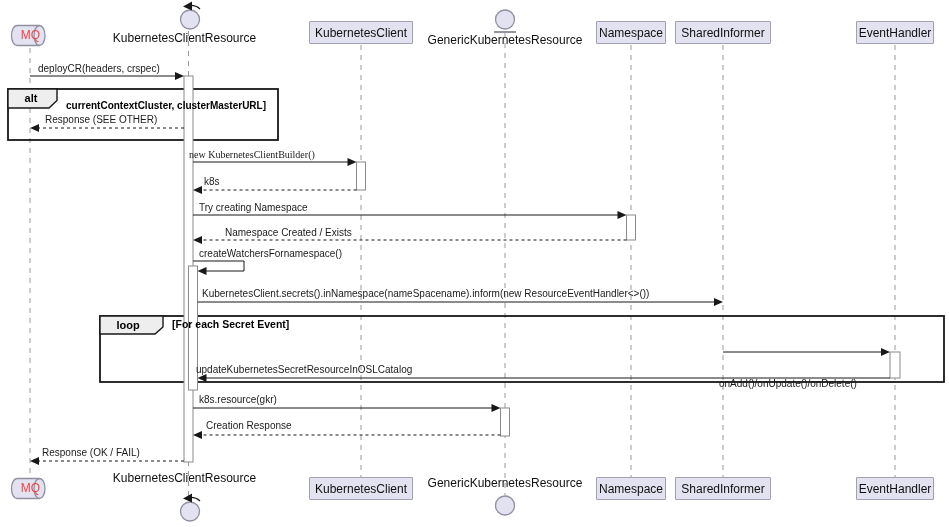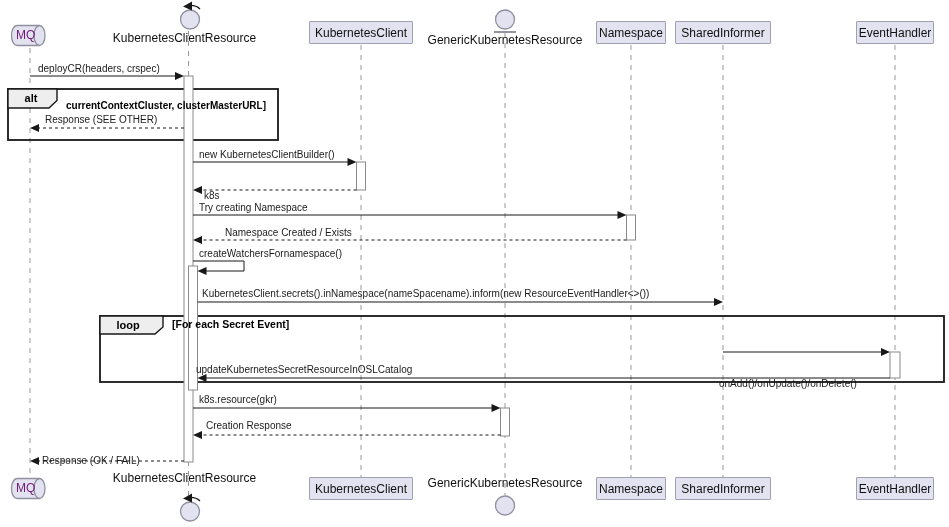--- a/index.html
+++ b/index.html
@@ -3,21 +3,21 @@
 <meta charset="utf-8">
 <style>
   html,body{margin:0;padding:0;background:#fff;}
   .canvas{position:relative;width:949px;height:527px;background:#ffffff;
           font-family:"Liberation Sans",sans-serif;overflow:hidden;}
   svg.layer{position:absolute;left:0;top:0;}
   .pbox{position:absolute;height:21px;background:#E2E2F0;border:1px solid #A0A0B0;
         display:flex;align-items:center;justify-content:center;
         font-size:12px;color:#101010;white-space:nowrap;border-radius:1px;}
   .plabel{position:absolute;font-size:12px;color:#101010;white-space:nowrap;text-align:center;}
-  .mq-label{position:absolute;font-size:12px;color:#701a75;width:24px;text-align:left;}
+  .mq-label{position:absolute;font-size:12px;color:#ef4444;width:24px;text-align:right;}
   .msg{position:absolute;font-size:10px;color:#1a1a1a;white-space:nowrap;}
   .guard{position:absolute;font-weight:bold;font-size:10px;color:#000;
          white-space:nowrap;text-align:center;line-height:9.5px;}
   .op{position:absolute;font-weight:bold;font-size:11px;color:#000;text-align:center;}
 </style>
 </head>
 <body>
 
 <div class="canvas">
 
@@ -142,25 +142,25 @@
   <div class="op" style="left:10px;top:92px;width:42px;">alt</div>
   <div class="guard" style="left:55px;top:91px;width:222px;">
     <br>
     <span>currentContextCluster, clusterMasterURL]</span>
   </div>
   <div class="op" style="left:102px;top:319px;width:52px;">loop</div>
   <div class="guard" style="left:172px;top:320px;font-size:10.5px;">[For each Secret Event]</div>
 
   <div class="msg" style="left:38px;top:63px;">deployCR(headers, crspec)</div>
   <div class="msg" style="left:45px;top:114px;">Response (SEE OTHER)</div>
-  <div class="msg" style="left:199px;top:149px;">new KubernetesClientBuilder()</div>
-  <div class="msg" style="left:204px;top:190px;">k8s</div>
+  <div class="msg" style="left:189px;top:149px;font-family:Liberation Serif, serif;">new KubernetesClientBuilder()</div>
+  <div class="msg" style="left:204px;top:176px;">k8s</div>
   <div class="msg" style="left:199px;top:202px;">Try creating Namespace</div>
   <div class="msg" style="left:206px;top:227px;margin-left:19px;">Namespace Created / Exists</div>
   <div class="msg" style="left:199px;top:248px;">createWatchersFornamespace()</div>
   <div class="msg" style="left:202px;top:288px;">KubernetesClient.secrets().inNamespace(nameSpacename).inform(new ResourceEventHandler&lt;&gt;())</div>
   <div class="msg" style="left:719px;top:338px;margin-top:40px;">onAdd()/onUpdate()/onDelete()</div>
   <div class="msg" style="left:196px;top:364px;">updateKubernetesSecretResourceInOSLCatalog</div>
   <div class="msg" style="left:199px;top:394px;">k8s.resource(gkr)</div>
   <div class="msg" style="left:206px;top:420px;">Creation Response</div>
-  <div class="msg" style="left:42px;top:447px;margin-top:8px;">Response (OK / FAIL)</div>
+  <div class="msg" style="left:42px;top:447px;">Response (OK / FAIL)</div>
 
 </div>
 
 </body></html>

